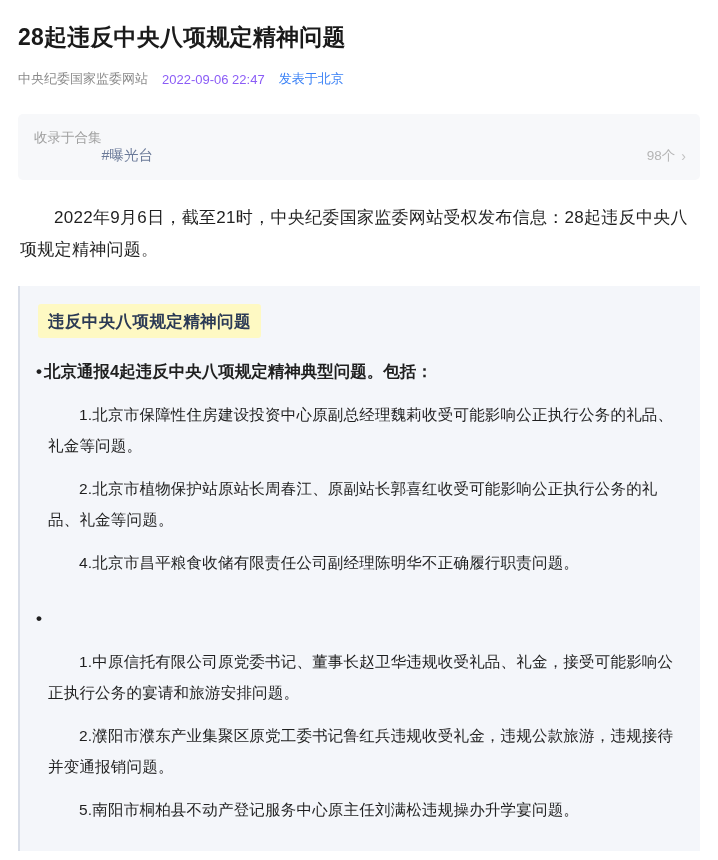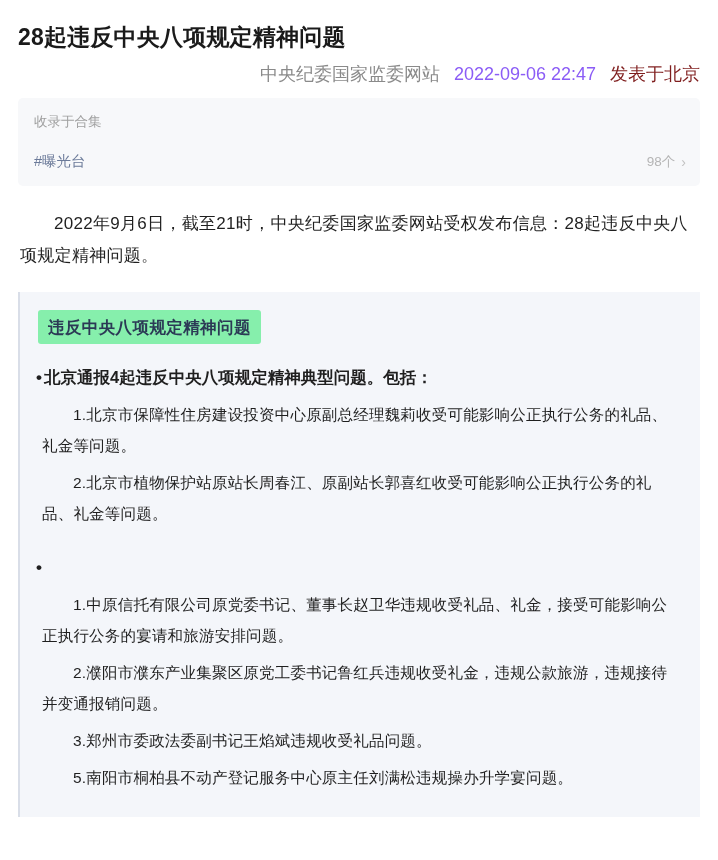--- a/index.html
+++ b/index.html
@@ -18,54 +18,53 @@
     width: 718px;
     box-sizing: border-box;
     padding: 14px 18px 0 18px;
   }
   .article-title {
     font-size: 23px;
     line-height: 34px;
     font-weight: bold;
     color: #1a1a1a;
     letter-spacing: 0.2px;
-    margin: 6px 0 8px 0;
+    margin: 6px 0 16px 0;
   }
   .meta-row {
     display: flex;
     align-items: center;
-    font-size: 18px;
+    font-size: 13px;
     color: #9a9a9a;
-    margin-bottom: 12px;
-    justify-content: flex-end;
+    margin-bottom: 26px;
   }
   .meta-source {
     color: #8a8a8a;
   }
   .meta-time {
     margin-left: 14px;
     color: #8b5cf6;
   }
   .meta-place {
     margin-left: 14px;
-    color: #7f1d1d;
+    color: #3b82f6;
     font-family: Liberation Mono, monospace;
   }
   .collection-card {
     background: #f7f8fa;
     border-radius: 5px;
     padding: 13px 14px 13px 16px;
     display: flex;
     align-items: flex-start;
     justify-content: space-between;
     margin-bottom: 22px;
   }
   .collection-left {
     display: flex;
-    flex-direction: column;
+    flex-direction: row;
   }
   .collection-label {
     font-size: 13.5px;
     color: #a0a0a0;
     line-height: 22px;
   }
   .collection-tag {
     font-size: 14.5px;
     color: #6b7a99;
     line-height: 24px;
@@ -94,21 +93,21 @@
     letter-spacing: 0.3px;
   }
   .highlight-block {
     background: #f4f6fa;
     border-left: 2px solid #d9dee8;
     padding: 16px 14px 14px 16px;
     box-sizing: border-box;
   }
   .section-heading {
     display: inline-block;
-    background: #86efac;
+    background: #fef9c3;
     color: #2b3a55;
     font-weight: bold;
     font-size: 16.5px;
     line-height: 26px;
     padding: 4px 10px;
     border-radius: 3px;
     margin: 2px 0 18px 2px;
     letter-spacing: 0.4px;
   }
   .bullet-item {
@@ -128,21 +127,21 @@
     font-size: 17px;
     line-height: 30px;
     color: #1f1f1f;
     margin-right: 2px;
   }
   .sub-item {
     font-size: 15.5px;
     line-height: 31px;
     color: #1f1f1f;
     text-indent: 2em;
-    margin: 6px;
+    margin: 12px;
     letter-spacing: 0.2px;
   }
   .group-gap {
     height: 14px;
   }
 </style>
 </head>
 <body>
 
 <div class="page">
@@ -171,28 +170,28 @@
   <div class="highlight-block">
     <div class="section-heading">违反中央八项规定精神问题</div>
 
     <div class="bullet-item">
       <div class="bullet-heading">
         <span class="bullet-dot">•</span>
         <span>北京通报4起违反中央八项规定精神典型问题。包括：</span>
       </div>
       <p class="sub-item">1.北京市保障性住房建设投资中心原副总经理魏莉收受可能影响公正执行公务的礼品、礼金等问题。</p>
       <p class="sub-item">2.北京市植物保护站原站长周春江、原副站长郭喜红收受可能影响公正执行公务的礼品、礼金等问题。</p>
+      <p class="sub-item">4.北京市昌平粮食收储有限责任公司副经理陈明华不正确履行职责问题。</p>
     </div>
 
     <div class="group-gap"></div>
 
     <div class="bullet-item">
       <div class="bullet-heading">
         <span class="bullet-dot">•</span>
       </div>
       <p class="sub-item">1.中原信托有限公司原党委书记、董事长赵卫华违规收受礼品、礼金，接受可能影响公正执行公务的宴请和旅游安排问题。</p>
       <p class="sub-item">2.濮阳市濮东产业集聚区原党工委书记鲁红兵违规收受礼金，违规公款旅游，违规接待并变通报销问题。</p>
-      <p class="sub-item">3.郑州市委政法委副书记王焰斌违规收受礼品问题。</p>
       <p class="sub-item">5.南阳市桐柏县不动产登记服务中心原主任刘满松违规操办升学宴问题。</p>
     </div>
   </div>
 
 </div>
 
 </body></html>

